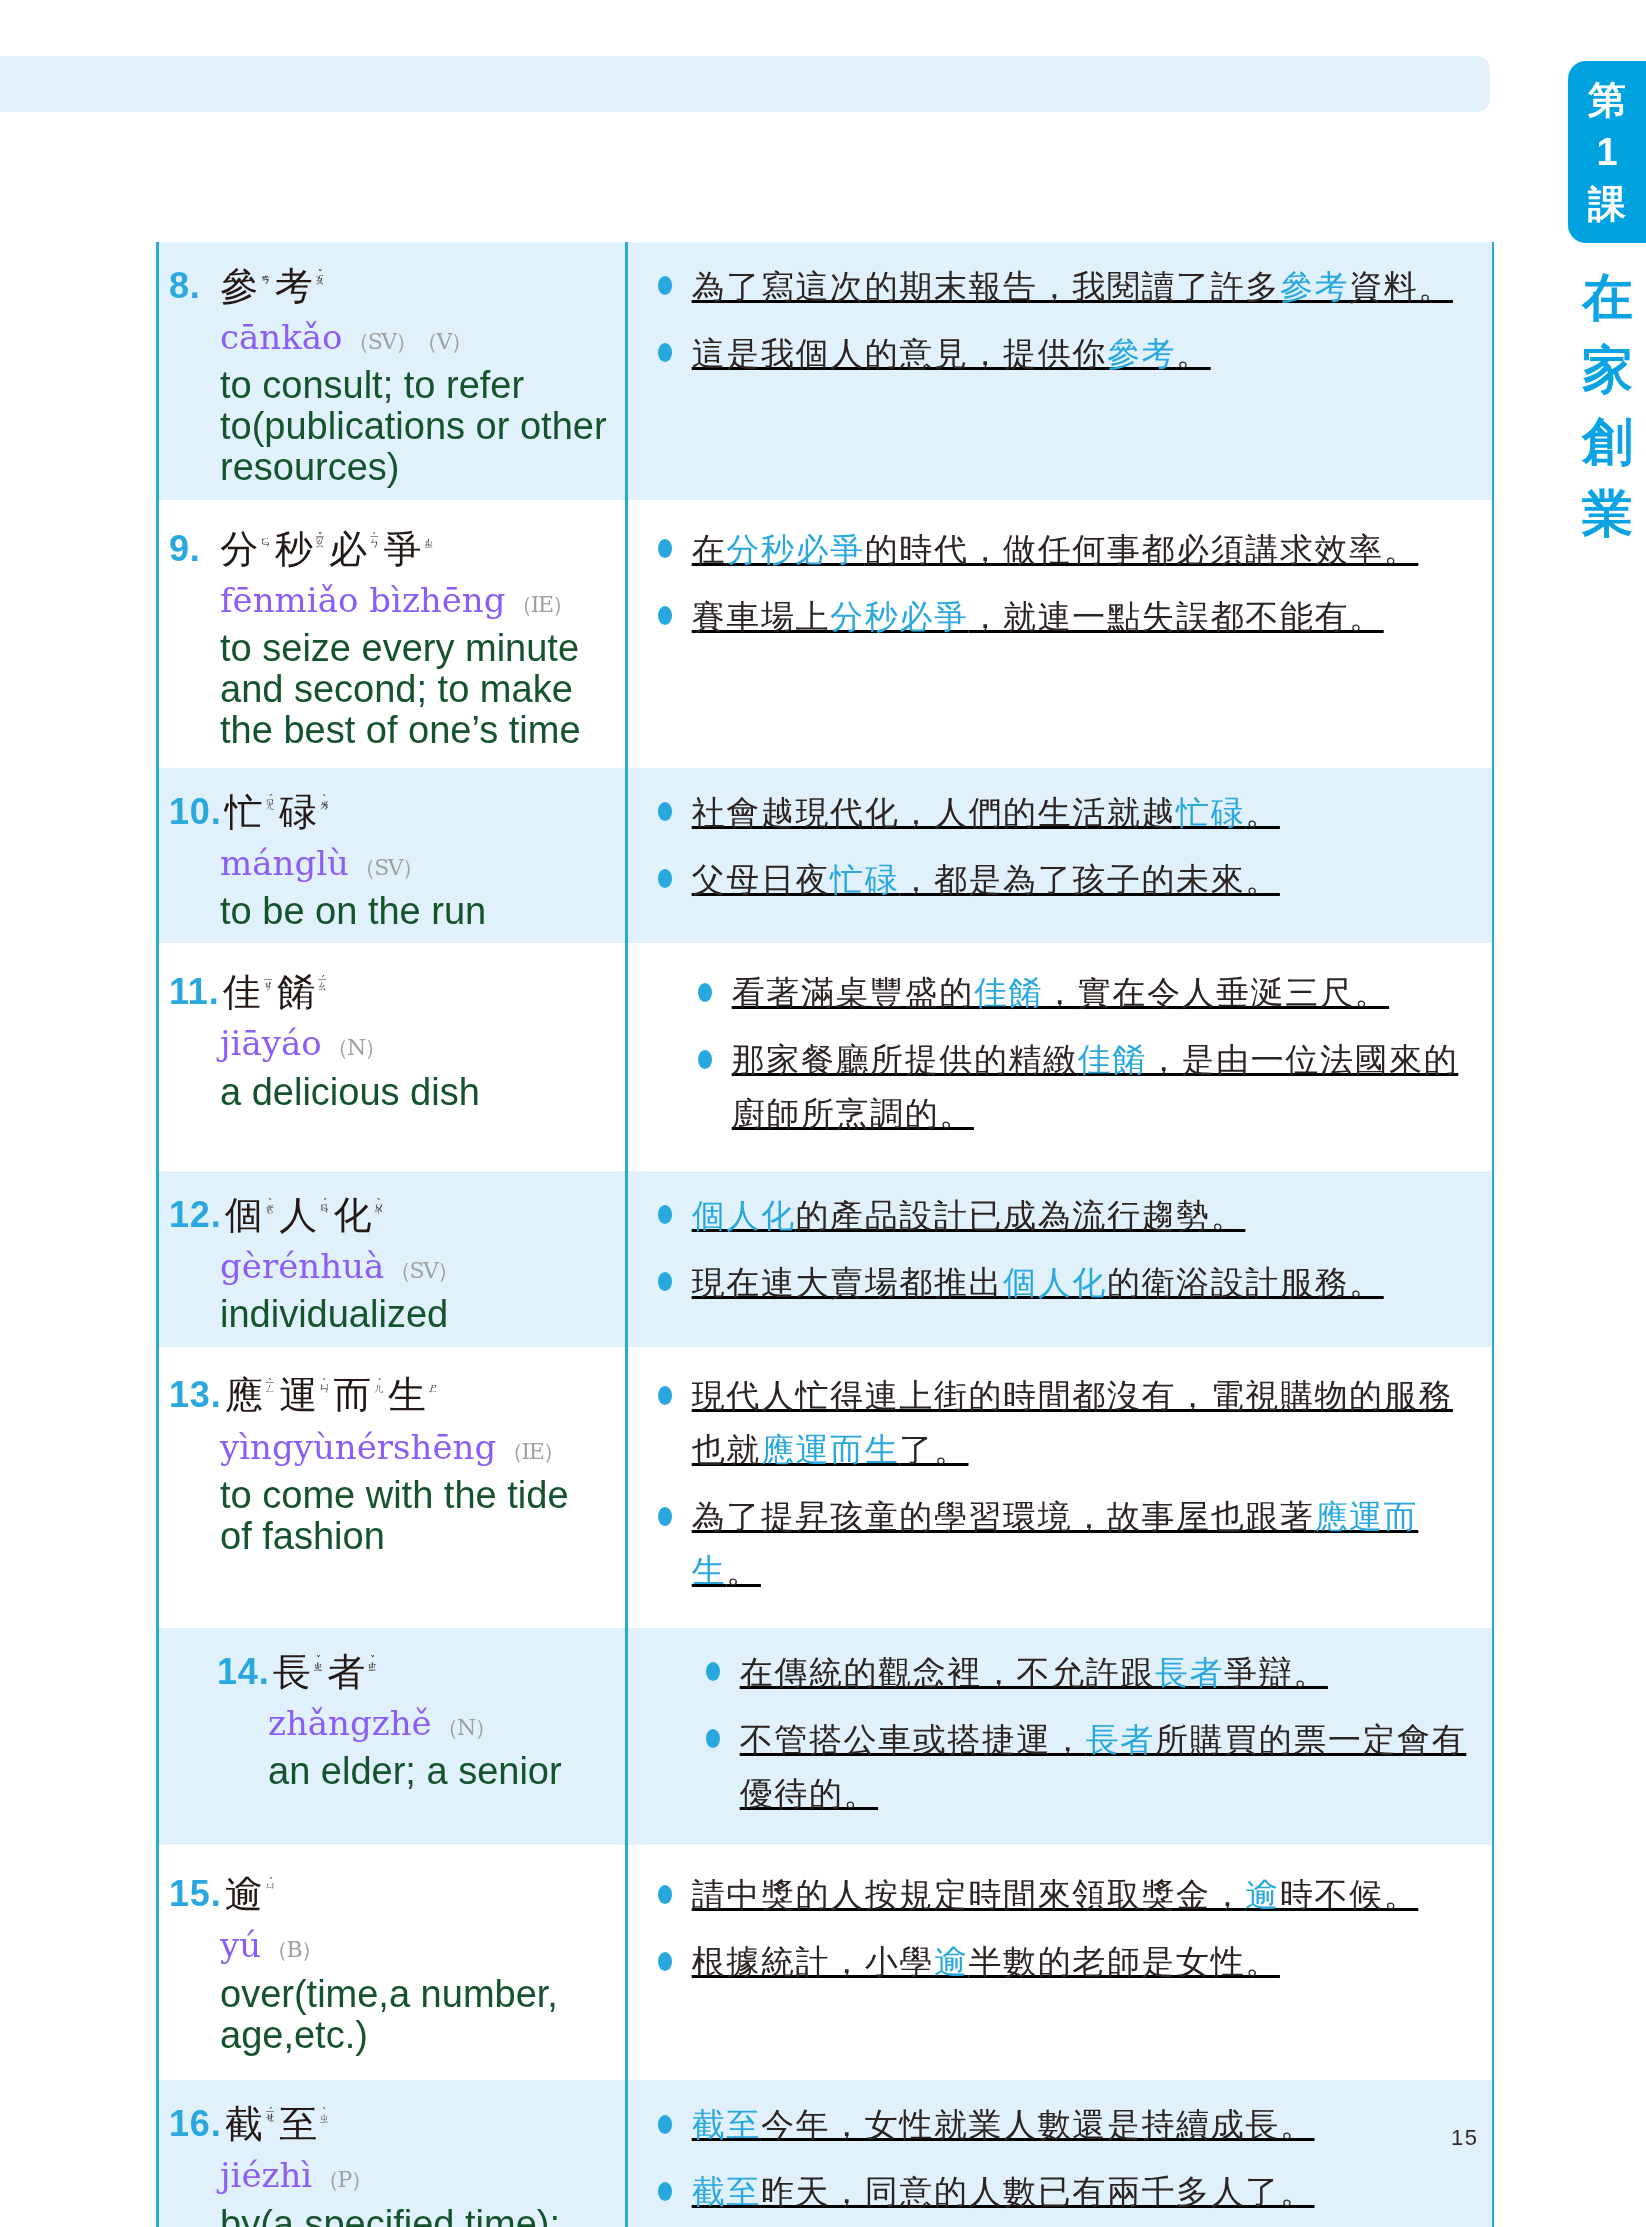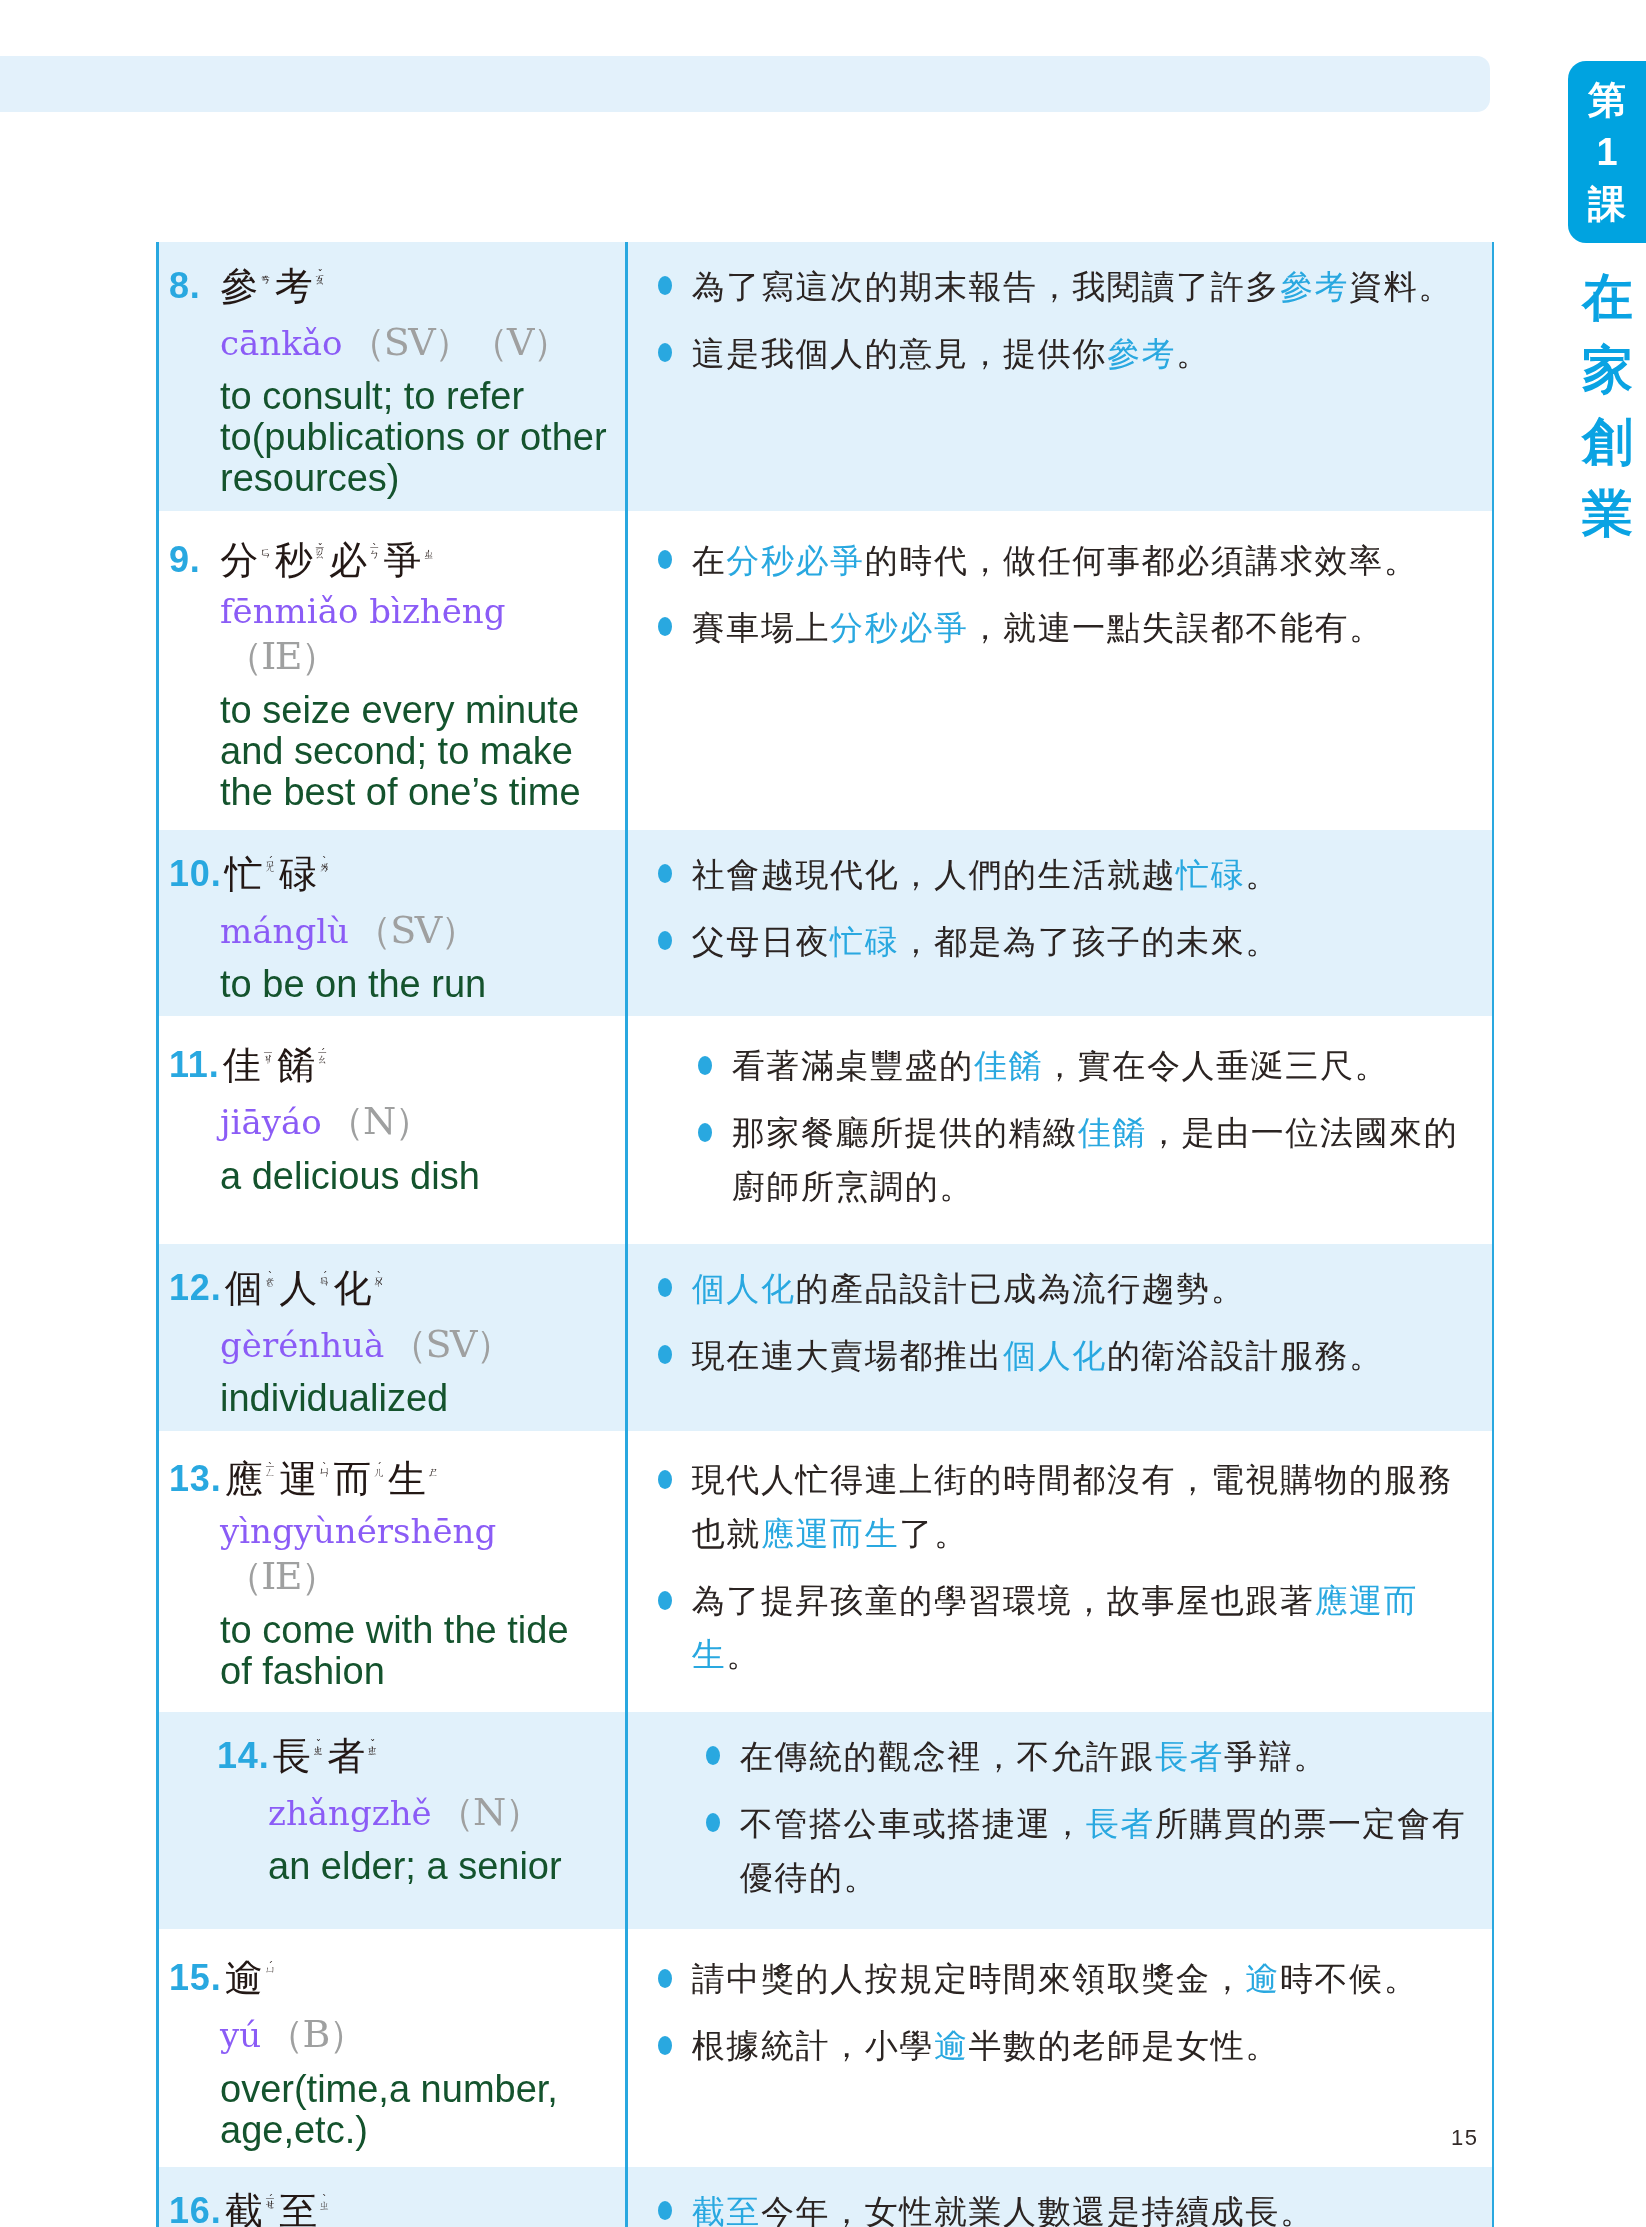--- a/index.html
+++ b/index.html
@@ -51,20 +51,21 @@
   .row:nth-child(7){min-height:172px;padding-left:48px;}
   .row:nth-child(8){min-height:225px;}
   .row:nth-child(9){min-height:170px;margin-bottom:0;}
   .cell-left{
     width:469px;box-sizing:border-box;flex:0 0 469px;
     padding:21px 14.8px 11.5px 13px;
   }
   .cell-right{
     flex:1;box-sizing:border-box;
     padding:18px 21px 11.5px 33px;
+    text-decoration:underline;
   }
   .hw-line{display:flex;align-items:flex-start;}
   .entry-num{
     color:#29A8E0;font-weight:bold;font-size:36px;line-height:46px;
     min-width:48px;letter-spacing:0.8px;
   }
   .headword{display:flex;align-items:flex-start;margin-left:3.3px;}
   .hw-char{display:flex;align-items:flex-start;margin-right:3.3px;}
   .hw-ch{
     font-family:"DejaVu Serif","Liberation Serif",serif;
@@ -75,21 +76,21 @@
     font-size:10.7px;line-height:11.5px;color:#231815;margin-top:4.9px;margin-left:1.6px;
     font-family:"DejaVu Sans",sans-serif;
   }
   .py-line{margin:8.2px 0 0 51px;}
   .pinyin{
     font-family:"DejaVu Serif","Liberation Serif",serif;
     font-size:34px;color:#8b5cf6;
   }
   .pos{
     font-family:"DejaVu Serif","Liberation Serif",serif;
-    font-size:38px;color:#9FA0A0;margin-left:4.9px;letter-spacing:-1.6px;
+    font-size:22px;color:#9FA0A0;margin-left:4.9px;letter-spacing:-1.6px;
   }
   .eng-line{
     margin:8.2px 0 0 51px;
     font-size:38px;line-height:41px;color:#14532d;
     font-family:"Liberation Sans","DejaVu Sans",sans-serif;
   }
   .example{display:flex;margin-bottom:13px;}
   .bullet{
     flex:0 0 14px;width:14px;height:19px;border-radius:50%;
     background:#29A8E0;margin:16.4px 19.7px 0 0;

